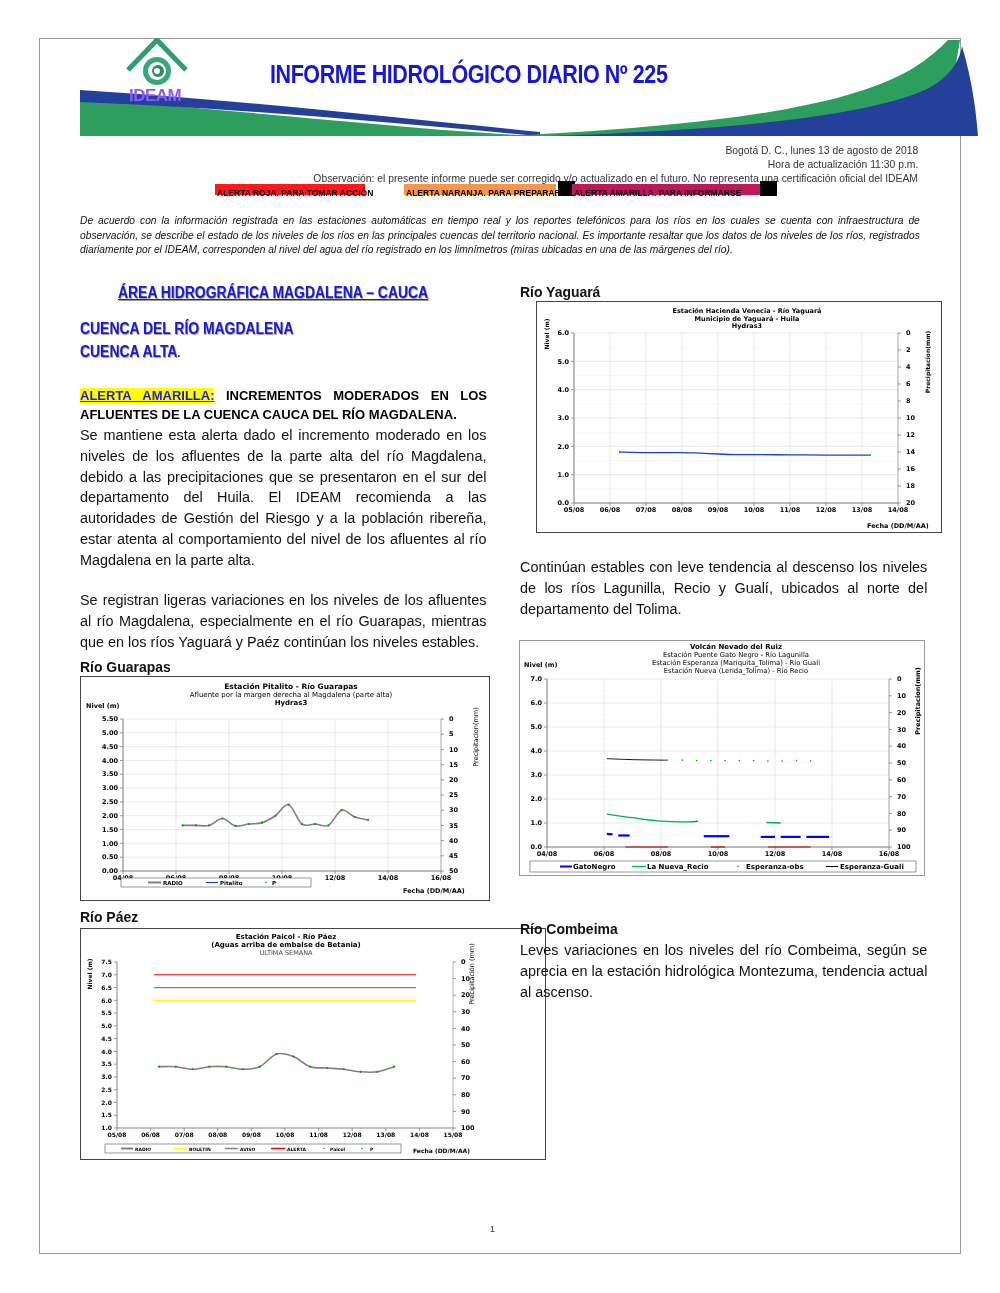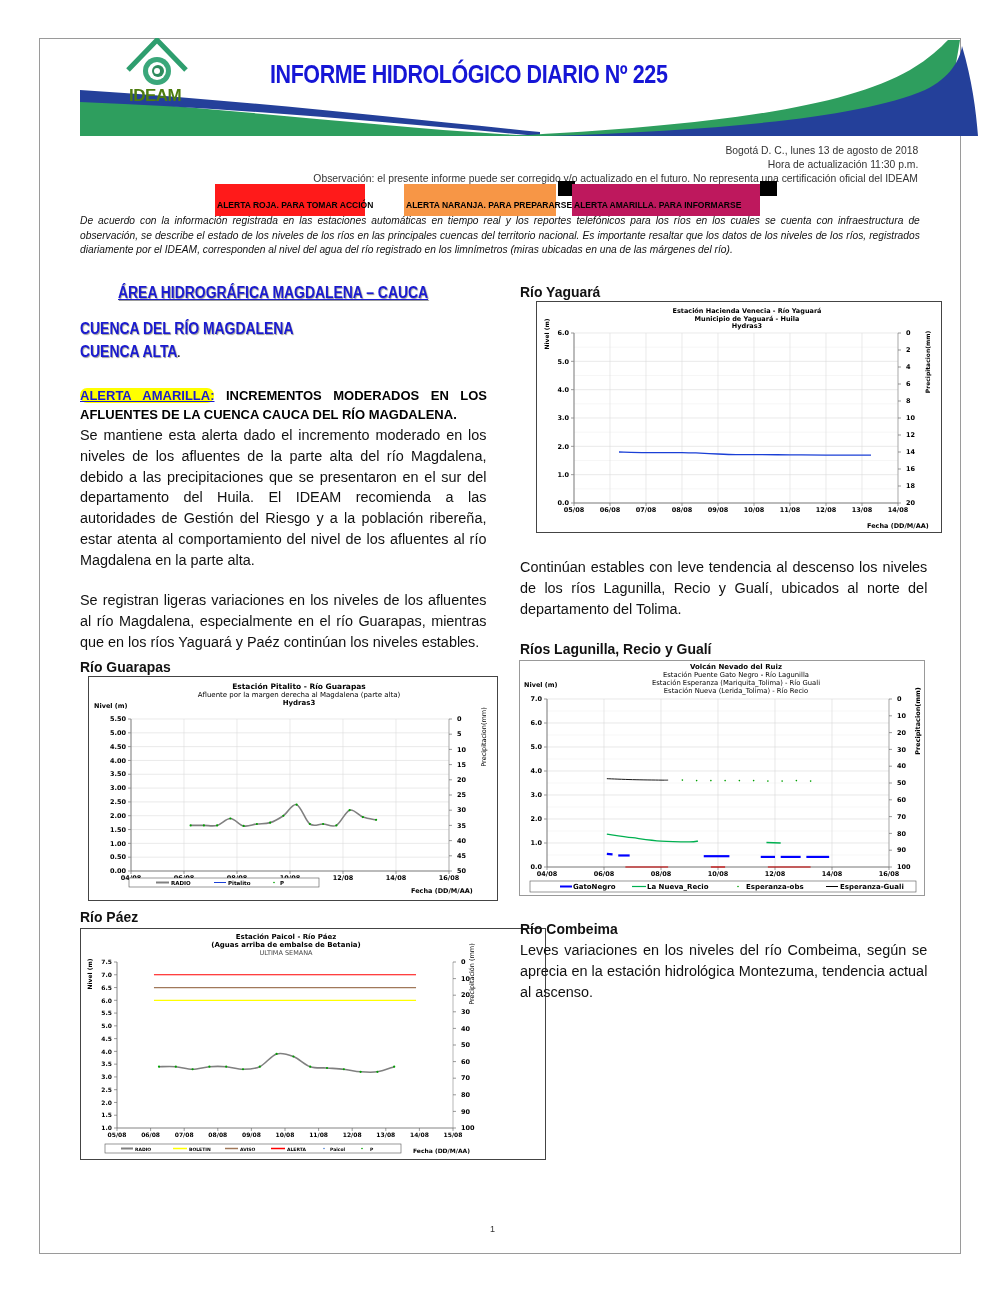--- a/index.html
+++ b/index.html
@@ -3,30 +3,30 @@
 <meta charset="utf-8">
 <style>
   * { box-sizing: border-box; margin: 0; padding: 0; }
   html, body { width: 1000px; height: 1293px; background: #ffffff; font-family: "Liberation Sans", sans-serif; color: #000; }
   .page { position: absolute; left: 39px; top: 38px; width: 922px; height: 1216px; border: 1px solid #9a9a9a; background: #fff; }
   .abs { position: absolute; }
   .header-banner { position: absolute; left: 80px; top: 40px; width: 898px; height: 96px; overflow: hidden; }
   .title { position: absolute; left: 270px; top: 60px; font-size: 25px; font-weight: bold; color: #1616d6; letter-spacing: -0.5px; font-family: "Liberation Sans", sans-serif; transform: scaleX(0.86); transform-origin: left; white-space: nowrap; }
   .meta { position: absolute; right: 82px; font-size: 11.5px; color: #333; text-align: right; white-space: nowrap; transform: scaleX(0.9); transform-origin: right; }
   .obs { position: absolute; left: 180px; width: 738px; top: 172px; font-size: 11.5px; color: #333; text-align: right; white-space: nowrap; transform: scaleX(0.9); transform-origin: right; }
-  .alert-tag { position: absolute; top: 184px; height: 11px; font-size: 8.5px; font-weight: bold; line-height: 11px; white-space: nowrap; padding: 16px 2px; }
+  .alert-tag { position: absolute; top: 184px; height: 11px; font-size: 8.5px; font-weight: bold; line-height: 11px; white-space: nowrap; padding: 4px 2px; }
   .alert-red { left: 215px; background: #ff1a1a; color: #000; width: 150px; }
   .alert-orange { left: 404px; background: #f79646; color: #000; width: 152px; }
   .alert-yellow { left: 572px; background: #be185d; color: #000; width: 188px; }
   .black-box { position: absolute; top: 181px; height: 15px; width: 17px; background: #000; }
   .intro { position: absolute; left: 80px; top: 213px; width: 840px; font-size: 11px; font-style: italic; line-height: 14.5px; color: #111; text-align: justify; transform: scaleX(0.93); transform-origin: left; width: 903px; }
   .area-title { position: absolute; left: 118px; top: 284px; font-size: 16px; font-weight: bold; color: #1a1ad0; text-decoration: underline; text-shadow: 1px 1px 1px #9a9a9a; white-space: nowrap; transform: scaleX(0.87); transform-origin: left; }
   .cuenca { position: absolute; left: 80px; font-size: 16px; font-weight: bold; color: #1a1ad0; text-shadow: 1px 1px 1px #9a9a9a; white-space: nowrap; transform: scaleX(0.87); transform-origin: left; }
   .alert-line { position: absolute; left: 80px; top: 386px; width: 407px; font-size: 13px; font-weight: bold; line-height: 19px; text-align: justify; }
-  .alert-line .hl { background: #ffff00; color: #1a1ad0; text-decoration: underline; border-radius: 7px; }
+  .alert-line .hl { background: #ffff00; color: #1a1ad0; text-decoration: underline; }
   .body-text { position: absolute; font-size: 15.5px; line-height: 20.8px; text-align: justify; color: #111; transform: scaleX(0.93); transform-origin: left; }
   .section-h { position: absolute; font-size: 15.5px; font-weight: bold; color: #111; white-space: nowrap; transform: scaleX(0.9); transform-origin: left; }
   .chart-box { position: absolute; border: 1px solid #444; background: #fff; }
   .chart-box svg { position: absolute; left: 0; top: 0; }
   .ct { font-family: "DejaVu Sans", sans-serif; }
   .pagenum { position: absolute; left: 490px; top: 1224px; font-size: 9px; color: #333; }
 </style>
 </head>
 <body>
 
@@ -42,21 +42,21 @@
 </div>
 
 <div class="abs" style="left:120px;top:38px;width:75px;height:68px;">
   <svg width="75" height="68" viewBox="0 0 75 68">
     <path d="M8,32 L37,2 L66,32" fill="none" stroke="#2e9e6e" stroke-width="5" stroke-linejoin="round"></path>
     <circle cx="37" cy="33" r="14" fill="#3aa77a"></circle>
     <circle cx="37" cy="33" r="9" fill="#ffffff"></circle>
     <circle cx="38" cy="33" r="6" fill="#2e8c5e"></circle>
     <circle cx="37" cy="33" r="3" fill="#ffffff"></circle>
   </svg>
-  <div style="position:absolute;left:9px;top:48px;font-size:17px;font-weight:bold;color:#4d7c0f;letter-spacing:-0.5px;font-family:'Liberation Sans',sans-serif;">IDEAM</div>
+  <div style="position:absolute;left:9px;top:48px;font-size:17px;font-weight:bold;color:#8b5cf6;letter-spacing:-0.5px;font-family:'Liberation Sans',sans-serif;">IDEAM</div>
 </div>
 
 <div class="title">INFORME HIDROLÓGICO DIARIO Nº 225</div>
 
 <div class="meta" style="top:144px;">Bogotá D. C., lunes 13 de agosto de 2018</div>
 <div class="meta" style="top:158px;">Hora de actualización 11:30 p.m.</div>
 <div class="obs">Observación: el presente informe puede ser corregido y/o actualizado en el futuro. No representa una certificación oficial del IDEAM</div>
 
 <div class="alert-tag alert-red">ALERTA ROJA. PARA TOMAR ACCIÓN</div>
 <div class="alert-tag alert-orange">ALERTA NARANJA. PARA PREPARARSE</div>
@@ -70,21 +70,21 @@
 <div class="cuenca" style="top:320px;">CUENCA DEL RÍO MAGDALENA</div>
 <div class="cuenca" style="top:343px;"><span>CUENCA ALTA</span><span style="color:#000;text-shadow:none;font-size:11px;">.</span></div>
 
 <div class="alert-line"><span class="hl">ALERTA AMARILLA:</span><span> INCREMENTOS MODERADOS EN LOS AFLUENTES DE LA CUENCA CAUCA DEL RÍO MAGDALENA.</span></div>
 
 <div class="body-text" style="left:80px;top:425px;width:437px;">Se mantiene esta alerta dado el incremento moderado en los niveles de los afluentes de la parte alta del río Magdalena, debido a las precipitaciones que se presentaron en el sur del departamento del Huila. El IDEAM recomienda a las autoridades de Gestión del Riesgo y a la población ribereña, estar atenta al comportamiento del nivel de los afluentes al río Magdalena en la parte alta.</div>
 <div class="body-text" style="left:80px;top:590px;width:437px;">Se registran ligeras variaciones en los niveles de los afluentes al río Magdalena, especialmente en el río Guarapas, mientras que en los ríos Yaguará y Paéz continúan los niveles estables.</div>
 
 <div class="section-h" style="left:80px;top:658px;">Río Guarapas</div>
 
-<div class="chart-box" style="left:80px;top:676px;width:410px;height:225px;margin-left:8px;">
+<div class="chart-box" style="left:80px;top:676px;width:410px;height:225px;">
   <svg width="410" height="225" class="ct">
     <text x="210" y="12" font-size="7.5" font-weight="bold" text-anchor="middle">Estación Pitalito - Río Guarapas</text>
     <text x="210" y="20" font-size="7" text-anchor="middle">Afluente por la margen derecha al Magdalena (parte alta)</text>
     <text x="210" y="28" font-size="7" font-weight="bold" text-anchor="middle">Hydras3</text>
     <text x="5" y="31" font-size="6.5" font-weight="bold">Nivel (m)</text>
     <text x="322" y="216" font-size="6.5" font-weight="bold">Fecha (DD/M/AA)</text>
     <text transform="translate(397,60) rotate(-90)" font-size="6.5" text-anchor="middle">Precipitacion(mm)</text>
     <g id="g-guarapas">
         <line x1="42" y1="194" x2="360" y2="194" stroke="#dcdcdc" stroke-width="0.6"></line>
         <line x1="39" y1="194" x2="42" y2="194" stroke="#555" stroke-width="0.6"></line>
@@ -430,21 +430,21 @@
         <text x="369" y="203.2" font-size="6.5" font-weight="bold">20</text>
         <path d="M82,150 C86.5,150.09444444444443 98.5,150.47222222222223 109,150.56666666666666 C119.5,150.6611111111111 136,150.47222222222223 145,150.56666666666666 C154,150.6611111111111 157,150.8972222222222 163,151.13333333333333 C169,151.36944444444444 175,151.74722222222223 181,151.98333333333335 C187,152.21944444444446 193,152.45555555555558 199,152.55 C205,152.64444444444445 208,152.5027777777778 217,152.55 C226,152.59722222222223 241,152.7388888888889 253,152.83333333333334 C265,152.92777777777778 275.5,153.06944444444446 289,153.11666666666667 C302.5,153.1638888888889 326.5,153.11666666666667 334,153.11666666666667" fill="none" stroke="#1a3fd6" stroke-width="1.3"></path>
       </g>
   </svg>
 </div>
 
 <div class="body-text" style="left:520px;top:557px;width:438px;">Continúan estables con leve tendencia al descenso los niveles de los ríos Lagunilla, Recio y Gualí, ubicados al norte del departamento del Tolima.</div>
 
 <div class="section-h" style="left:520px;top:640px;">Ríos Lagunilla, Recio y Gualí</div>
 
-<div class="chart-box" style="left:519px;top:660px;width:406px;height:236px;border-color:#999;">
+<div class="chart-box" style="left:519px;top:640px;width:406px;height:236px;border-color:#999;">
   <svg width="406" height="236" class="ct">
     <text x="216" y="8" font-size="7" font-weight="bold" text-anchor="middle">Volcán Nevado del Ruiz</text>
     <text x="216" y="16" font-size="6.8" text-anchor="middle">Estación Puente Gato Negro - Río Lagunilla</text>
     <text x="216" y="24" font-size="6.8" text-anchor="middle">Estación Esperanza (Mariquita_Tolima) - Río Guali</text>
     <text x="216" y="32" font-size="6.8" text-anchor="middle">Estación Nueva (Lerida_Tolima) - Río Recio</text>
     <text x="4" y="26" font-size="6.5" font-weight="bold">Nivel (m)</text>
     <text transform="translate(400,60) rotate(-90)" font-size="6.5" font-weight="bold" text-anchor="middle">Precipitacion(mm)</text>
     <g id="g-lagunilla">
         <line x1="27" y1="206" x2="369" y2="206" stroke="#d8d8d8" stroke-width="0.6"></line>
         <line x1="24" y1="206" x2="27" y2="206" stroke="#555" stroke-width="0.6"></line>

